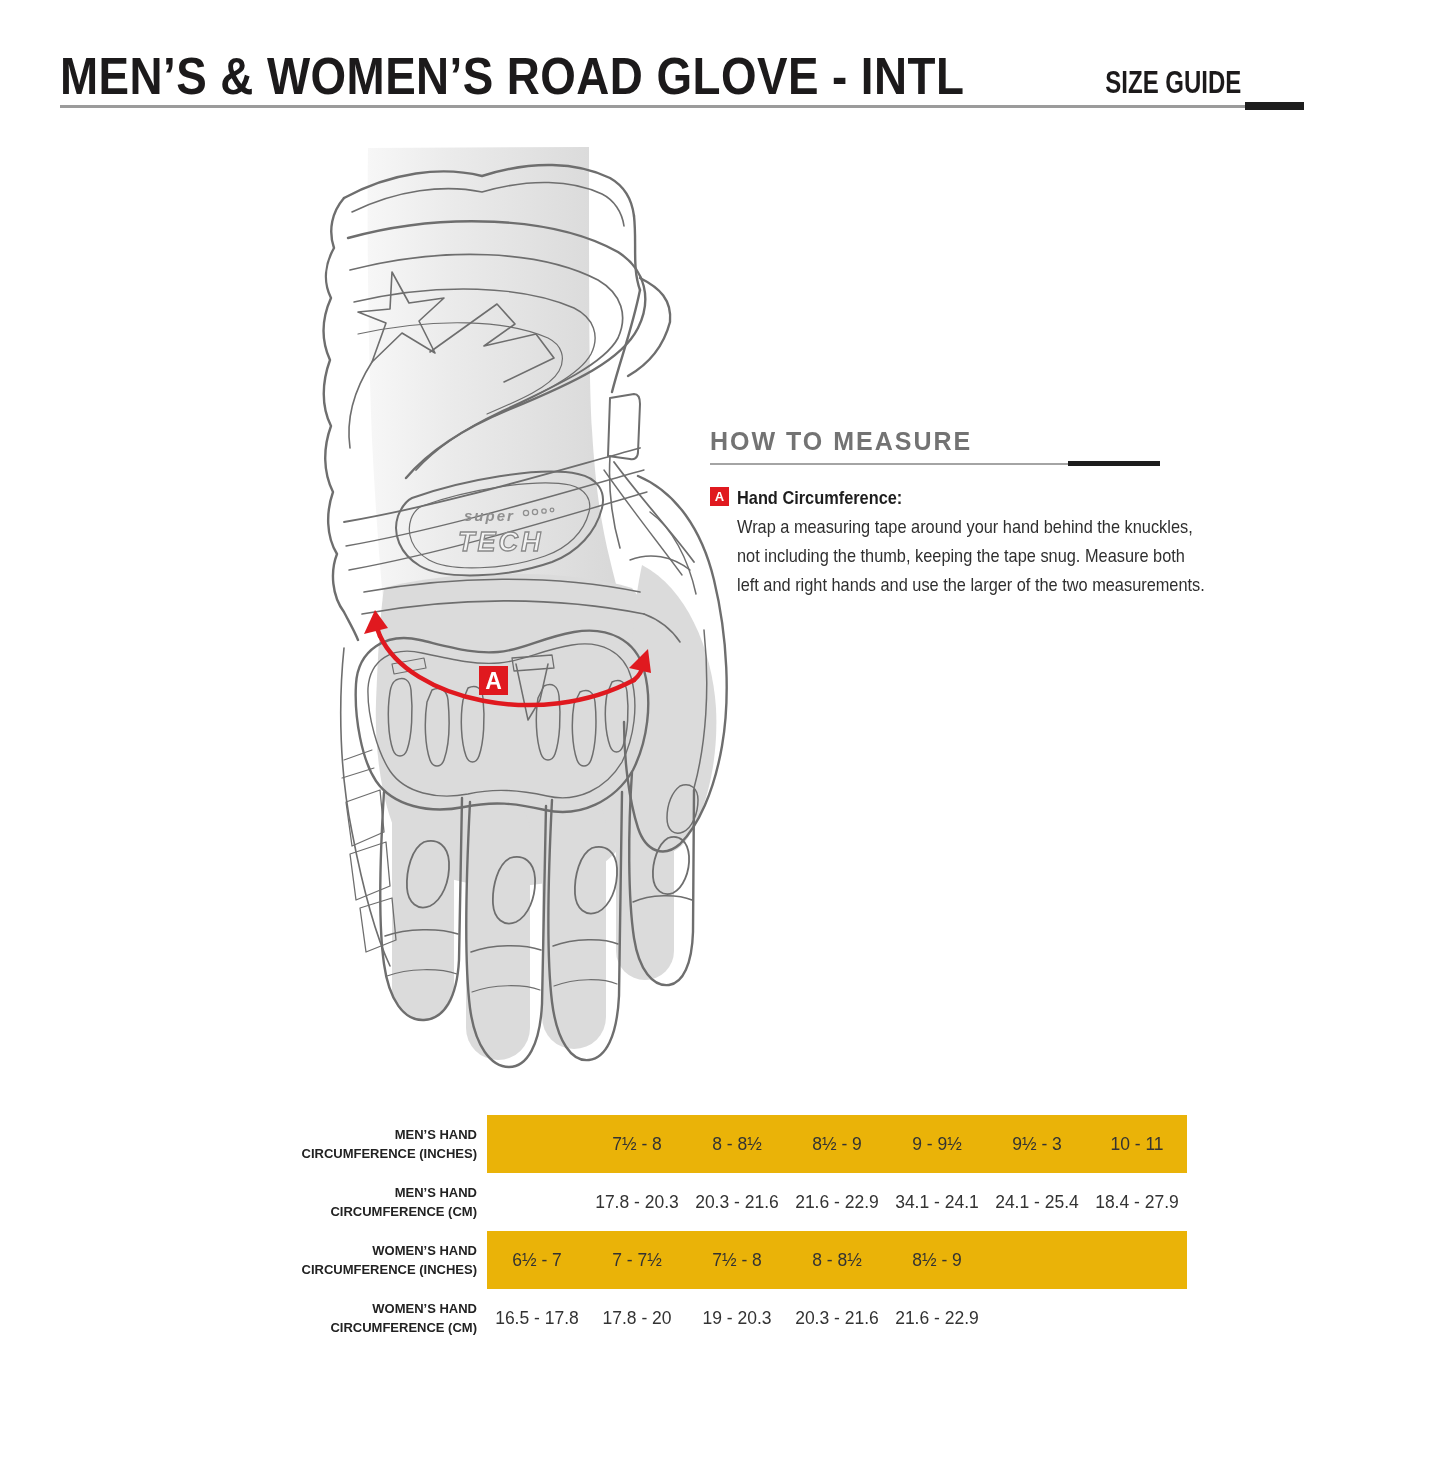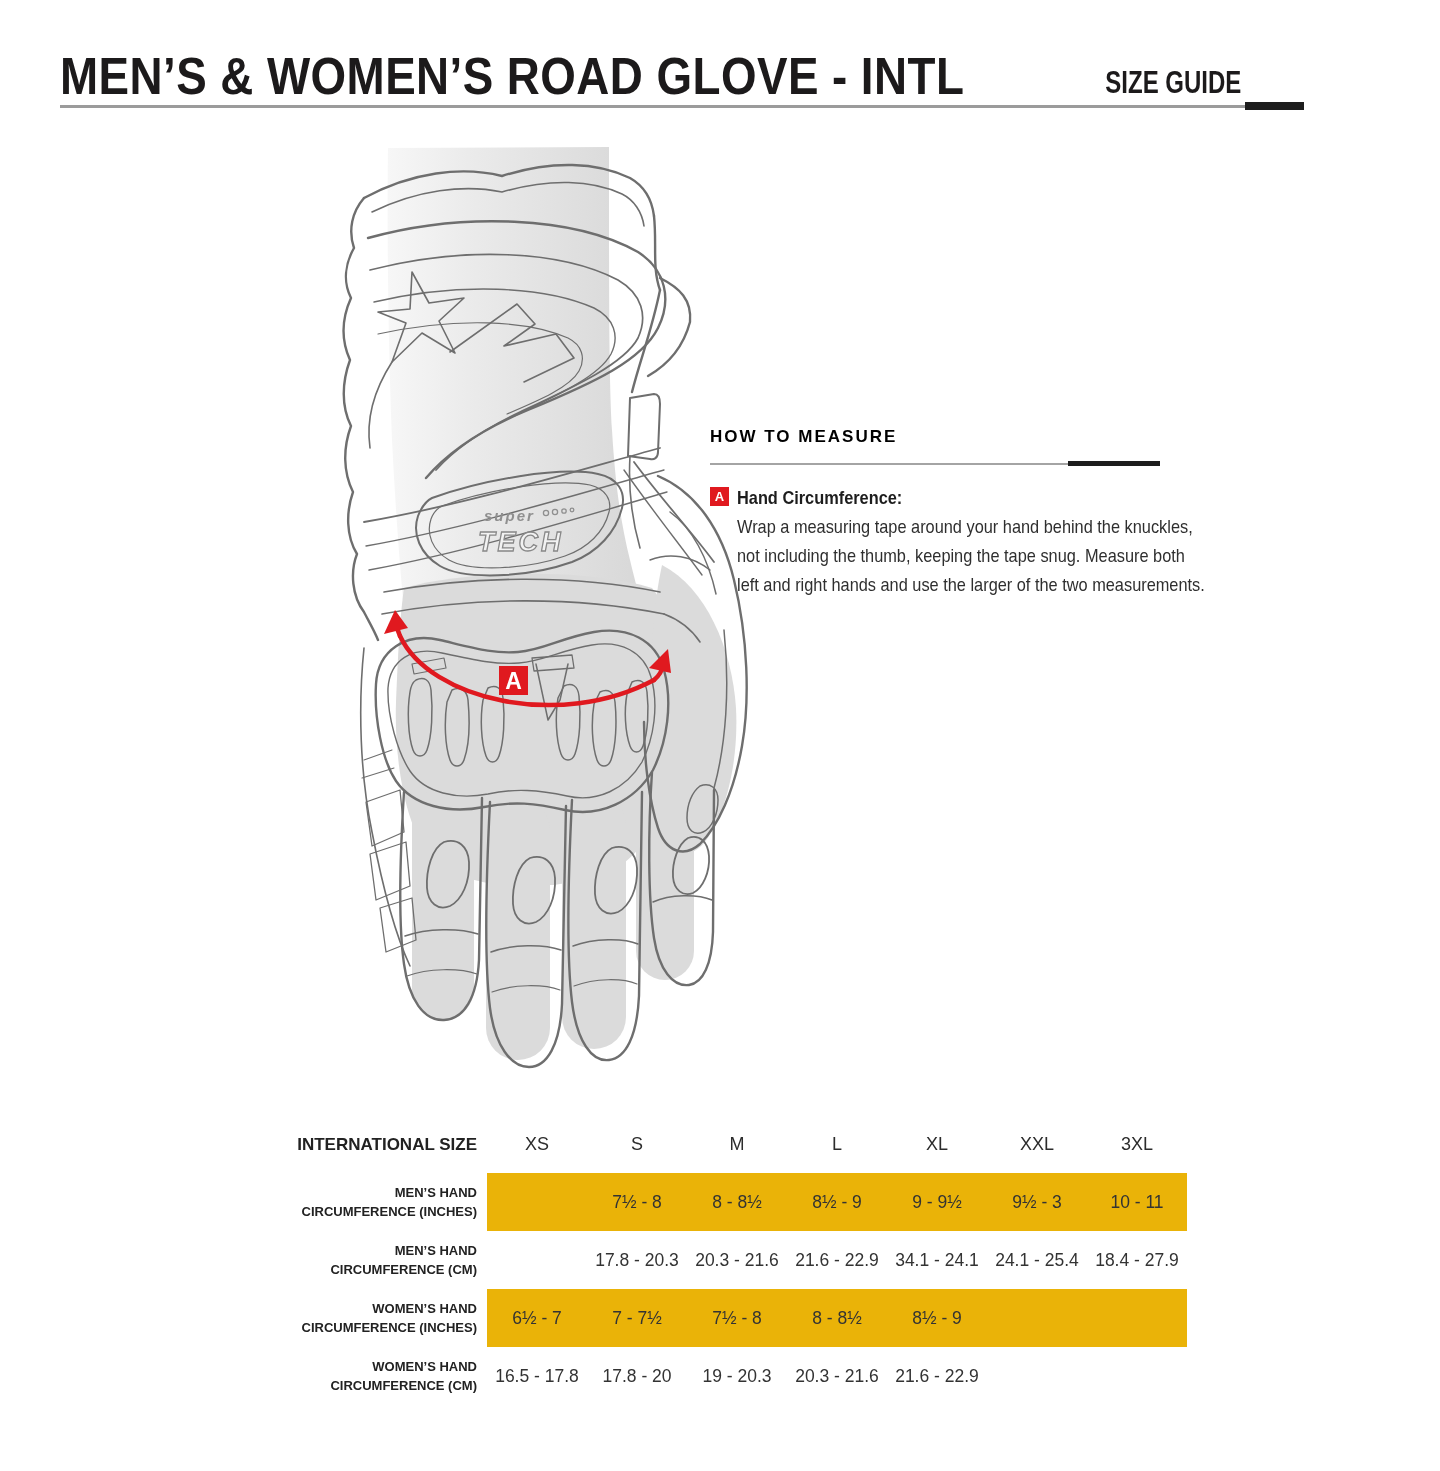--- a/index.html
+++ b/index.html
@@ -28,21 +28,21 @@
     position: absolute; left: 60px; top: 105px;
     width: 1318px; height: 3px; background: #9b9b9b;
   }
   .header-rule-dark {
     position: absolute; left: 1245px; top: 102px;
     width: 133px; height: 8px; background: #1d1d1d;
   }
   
   .htm-heading {
     position: absolute; left: 710px; top: 427px;
-    font-size: 17px; font-weight: bold; color: #000000;
+    font-size: 25px; font-weight: bold; color: #737373;
     letter-spacing: 2px; white-space: nowrap;
   }
   .htm-rule {
     position: absolute; left: 710px; top: 463px;
     width: 450px; height: 2px; background: #a4a4a4;
   }
   .htm-rule-dark {
     position: absolute; left: 1068px; top: 461px;
     width: 92px; height: 5px; background: #1d1d1d;
   }
@@ -70,21 +70,21 @@
   }
   .t-head .t-label { font-size: 17px; }
   .t-band { width: 700px; display: flex; }
   .t-band.shaded { background: #eab308; }
   .t-cell {
     width: 100px; display: flex; align-items: center; justify-content: center;
     font-size: 17.5px; color: #333333; white-space: nowrap;
   }
   .t-head .t-cell { font-size: 18px; color: #2c2c2c; }
   
-  .glove-wrap { position: absolute; left: 292px; top: 130px; width: 500px; height: 975px; }
+  .glove-wrap { position: absolute; left: 272px; top: 130px; width: 500px; height: 975px; }
 </style>
 </head>
 <body>
 
 <div class="page">
 
   <div class="page-title">MEN’S &amp; WOMEN’S ROAD GLOVE - INTL</div>
   <div class="corner-label">SIZE GUIDE</div>
   <div class="header-rule"></div>
   <div class="header-rule-dark"></div>
@@ -218,32 +218,20 @@
   <div class="htm-rule-dark"></div>
   <div class="htm-marker">A</div>
   <div class="htm-text">
     <div class="htm-item-title">Hand Circumference:</div>
     <div>Wrap a measuring tape around your hand behind the knuckles,</div>
     <div>not including the thumb, keeping the tape snug. Measure both</div>
     <div>left and right hands and use the larger of the two measurements.</div>
   </div>
 
   <div class="size-table">
-    <div class="t-row t-head">
-      <div class="t-label">INTERNATIONAL SIZE</div>
-      <div class="t-band">
-        <div class="t-cell">XS</div>
-        <div class="t-cell">S</div>
-        <div class="t-cell">M</div>
-        <div class="t-cell">L</div>
-        <div class="t-cell">XL</div>
-        <div class="t-cell">XXL</div>
-        <div class="t-cell">3XL</div>
-      </div>
-    </div>
 
     <div class="t-row">
       <div class="t-label">
         <span>MEN’S HAND</span>
         <span>CIRCUMFERENCE (INCHES)</span>
       </div>
       <div class="t-band shaded">
         <div class="t-cell"></div>
         <div class="t-cell">7½ - 8</div>
         <div class="t-cell">8 - 8½</div>

